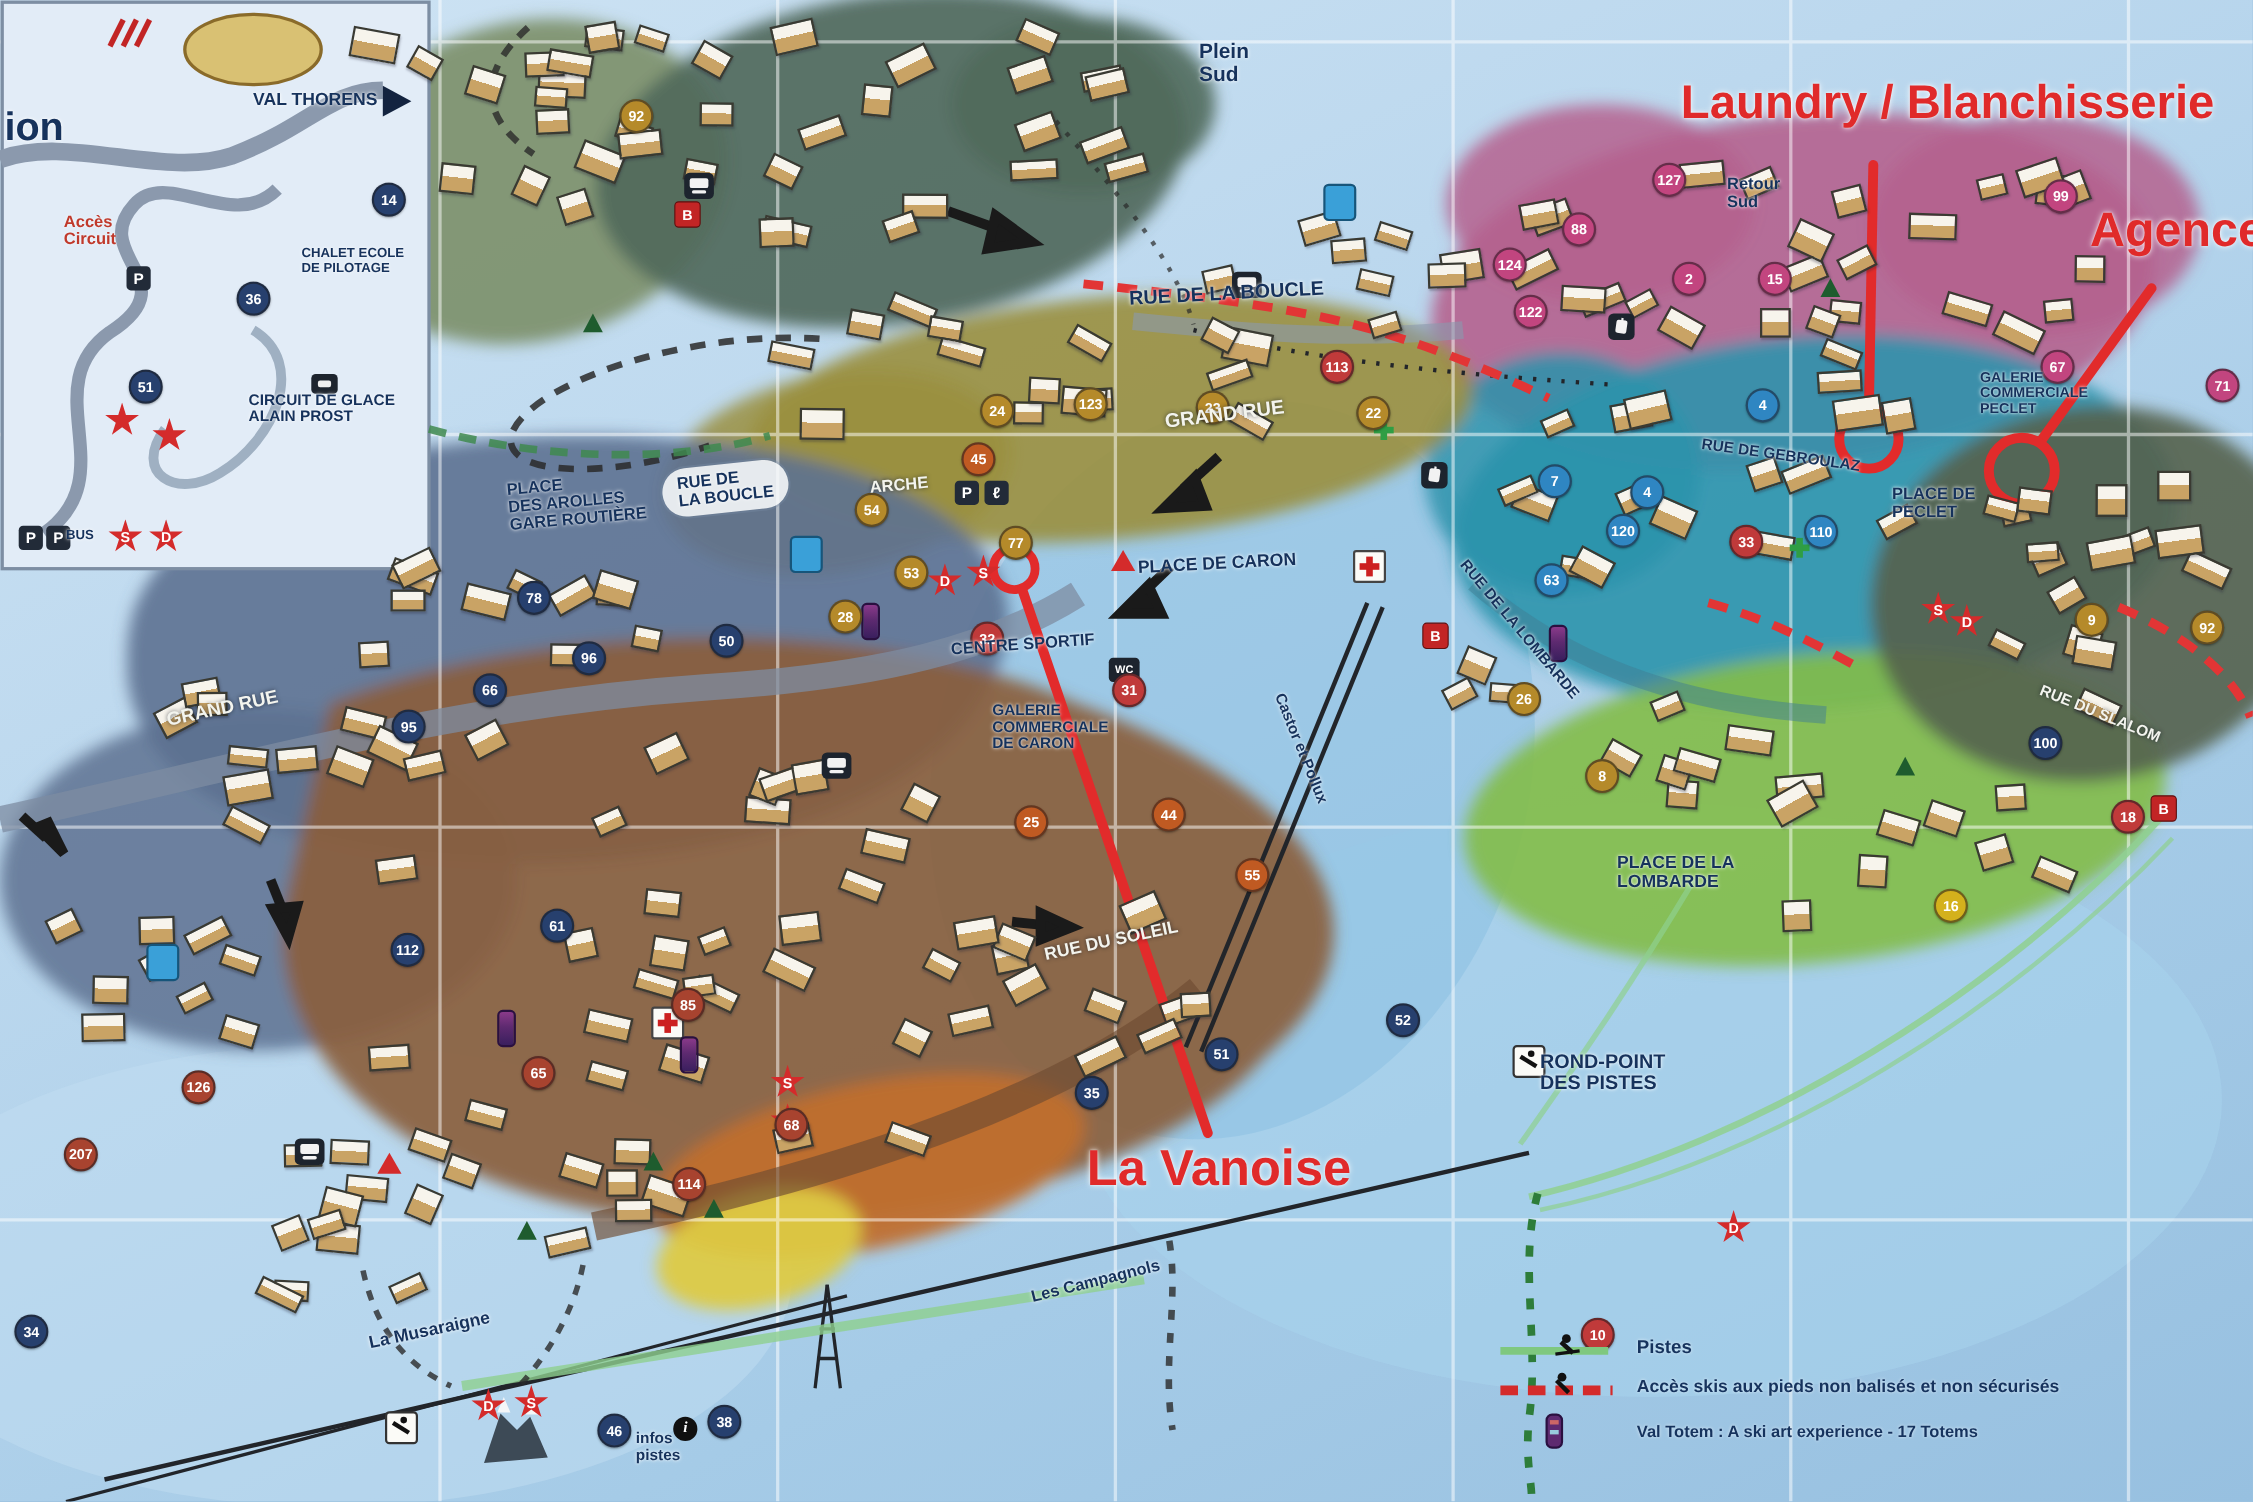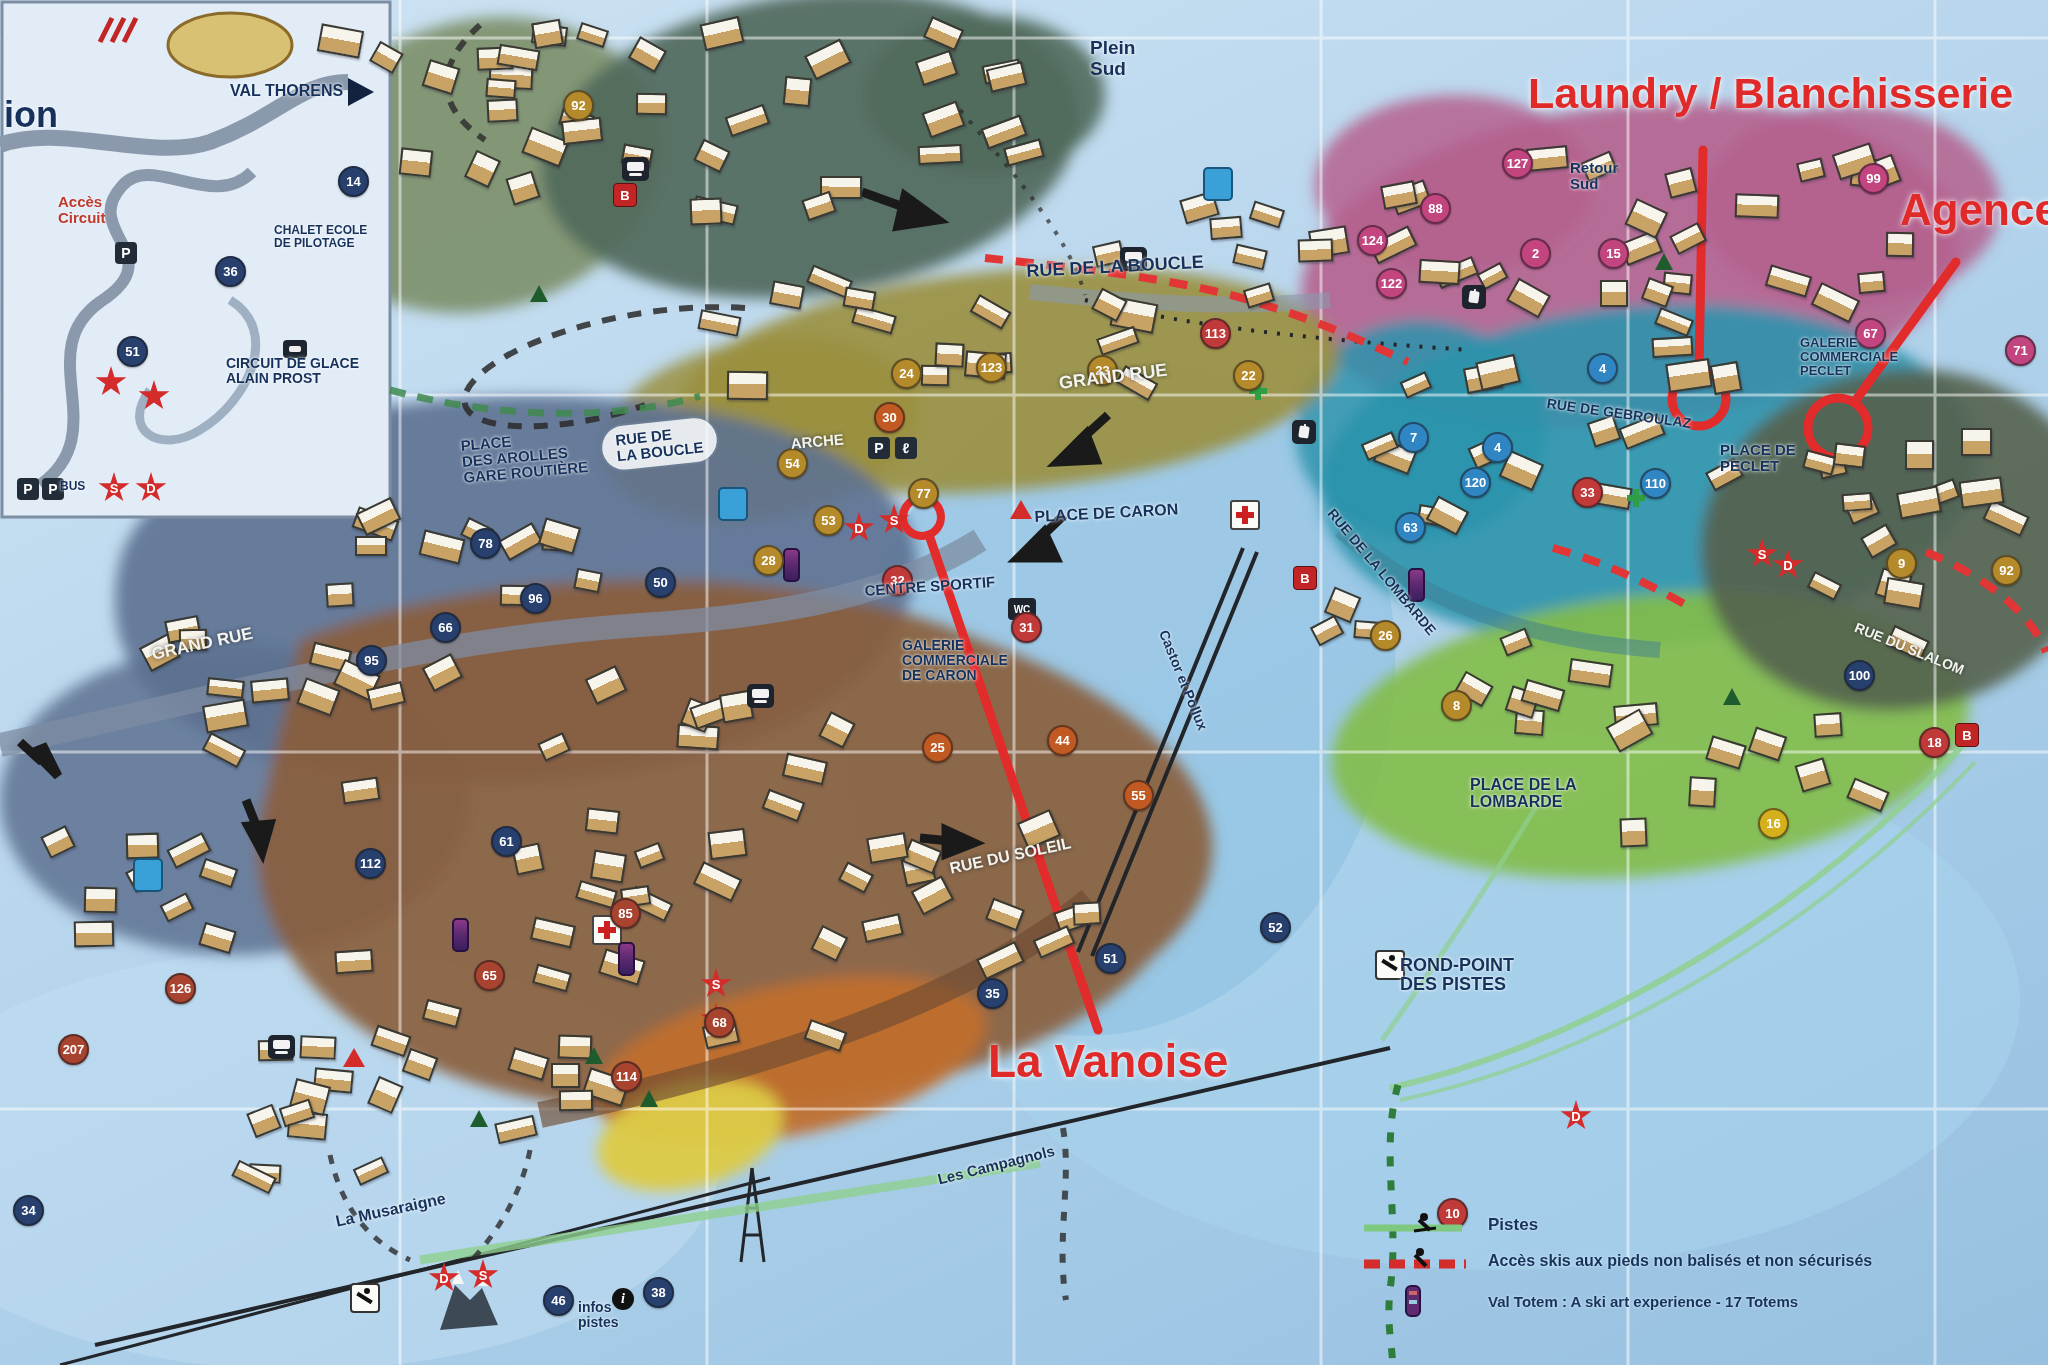--- a/index.html
+++ b/index.html
@@ -485,21 +485,21 @@
       <div class="mkr" style="left: 1520px; top: 238px; background: rgb(194, 69, 127);">2</div>
       <div class="mkr" style="left: 1598px; top: 238px; background: rgb(194, 69, 127);">15</div>
       <div class="mkr" style="left: 1200px; top: 318px; background: rgb(192, 58, 58);">113</div>
       <div class="mkr" style="left: 1855px; top: 318px; background: rgb(194, 69, 127);">67</div>
       <div class="mkr" style="left: 2005px; top: 335px; background: rgb(194, 69, 127);">71</div>
       <div class="mkr" style="left: 1587px; top: 353px; background: rgb(47, 134, 194);">4</div>
       <div class="mkr" style="left: 891px; top: 358px; background: rgb(181, 138, 42);">24</div>
       <div class="mkr" style="left: 1087px; top: 355px; background: rgb(181, 138, 42);">23</div>
       <div class="mkr" style="left: 1233px; top: 360px; background: rgb(181, 138, 42);">22</div>
       <div class="mkr" style="left: 976px; top: 352px; background: rgb(181, 138, 42);">123</div>
-      <div class="mkr" style="left: 874px; top: 402px; background: rgb(192, 90, 34);">30</div>
+      <div class="mkr" style="left: 874px; top: 402px; background: rgb(192, 90, 34);">45</div>
       <div class="mkr" style="left: 1398px; top: 422px; background: rgb(47, 134, 194);">7</div>
       <div class="mkr" style="left: 1482px; top: 432px; background: rgb(47, 134, 194);">4</div>
       <div class="mkr" style="left: 1460px; top: 467px; background: rgb(47, 134, 194);">120</div>
       <div class="mkr" style="left: 1640px; top: 468px; background: rgb(47, 134, 194);">110</div>
       <div class="mkr" style="left: 1395px; top: 512px; background: rgb(47, 134, 194);">63</div>
       <div class="mkr" style="left: 1572px; top: 477px; background: rgb(192, 58, 58);">33</div>
       <div class="mkr" style="left: 777px; top: 448px; background: rgb(181, 138, 42);">54</div>
       <div class="mkr" style="left: 908px; top: 478px; background: rgb(181, 138, 42);">77</div>
       <div class="mkr" style="left: 813px; top: 505px; background: rgb(181, 138, 42);">53</div>
       <div class="mkr" style="left: 753px; top: 545px; background: rgb(181, 138, 42);">28</div>

